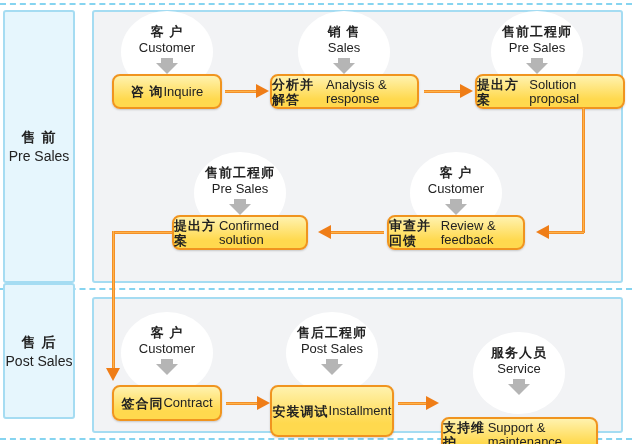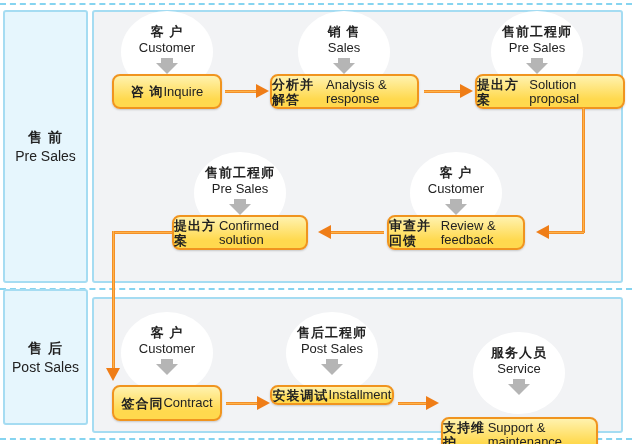--- a/index.html
+++ b/index.html
@@ -14,21 +14,21 @@
     --role-circle-fill:#FFFFFF;
     --gray-arrow:#B5B5B5;
     --text:#222222;
   }
   *{margin:0;padding:0;box-sizing:border-box;}
   body{background:#ffffff;font-family:"Liberation Sans",sans-serif;color:var(--text);}
   .page{position:relative;width:632px;height:444px;background:#ffffff;overflow:hidden;}
 
   .divider{position:absolute;left:0;width:632px;height:0;border-top:2px dashed var(--dashed-line);}
 
-  .lane-sidebar{position:absolute;left:3px;width:85px;background:var(--sidebar-fill);
+  .lane-sidebar{position:absolute;left:3px;width:72px;background:var(--sidebar-fill);
     border:2px solid var(--section-border);border-radius:3px;
     display:flex;flex-direction:column;align-items:center;justify-content:center;}
   .lane-panel{position:absolute;left:92px;width:531px;background:var(--panel-fill);
     border:2px solid var(--section-border);border-radius:3px;}
   .lane-zh{font-weight:bold;font-size:14px;letter-spacing:1px;line-height:19px;}
   .lane-en{font-size:14px;line-height:18px;}
 
   .role{position:absolute;width:92px;height:82px;background:var(--role-circle-fill);
     border-radius:50%;text-align:center;padding-top:13px;z-index:1;}
   .role-zh{display:block;font-weight:bold;font-size:13px;line-height:16px;letter-spacing:1px;}
@@ -61,21 +61,21 @@
   <div class="divider" style="top:3px;"></div>
   <div class="divider" style="top:288px;"></div>
   <div class="divider" style="top:438px;"></div>
 
   <div class="lane-sidebar" style="top:10px;height:273px;">
     <span class="lane-zh">售 前</span>
     <span class="lane-en">Pre Sales</span>
   </div>
   <div class="lane-panel" style="top:10px;height:273px;"></div>
 
-  <div class="lane-sidebar" style="top:289px;height:136px;">
+  <div class="lane-sidebar" style="top:283px;height:136px;">
     <span class="lane-zh">售 后</span>
     <span class="lane-en">Post Sales</span>
   </div>
   <div class="lane-panel" style="top:297px;height:136px;"></div>
 
   <div class="role" style="left:121px;top:11px;">
     <span class="role-zh">客 户</span>
     <span class="role-en">Customer</span>
     <span class="gray-arrow"></span>
   </div>
@@ -132,21 +132,21 @@
     <span class="step-en">Confirmed solution</span>
   </div>
   <div class="step" style="left:387px;top:215px;width:138px;">
     <span class="step-zh">审查并回馈</span>
     <span class="step-en">Review &amp; feedback</span>
   </div>
   <div class="step" style="left:112px;top:385px;width:110px;height:36px;">
     <span class="step-zh">签合同</span>
     <span class="step-en">Contract</span>
   </div>
-  <div class="step" style="left:270px;top:385px;width:124px;height:20px;">
+  <div class="step" style="left:270px;top:385px;width:124px;height:52px;">
     <span class="step-zh">安装调试</span>
     <span class="step-en">Installment</span>
   </div>
   <div class="step" style="left:441px;top:385px;width:157px;height:36px;margin-top:32px;">
     <span class="step-zh">支持维护</span>
     <span class="step-en">Support &amp; maintenance</span>
   </div>
 
   <div>
     <div class="oline" style="left:225px;top:89.5px;width:31px;height:3px;"></div>

